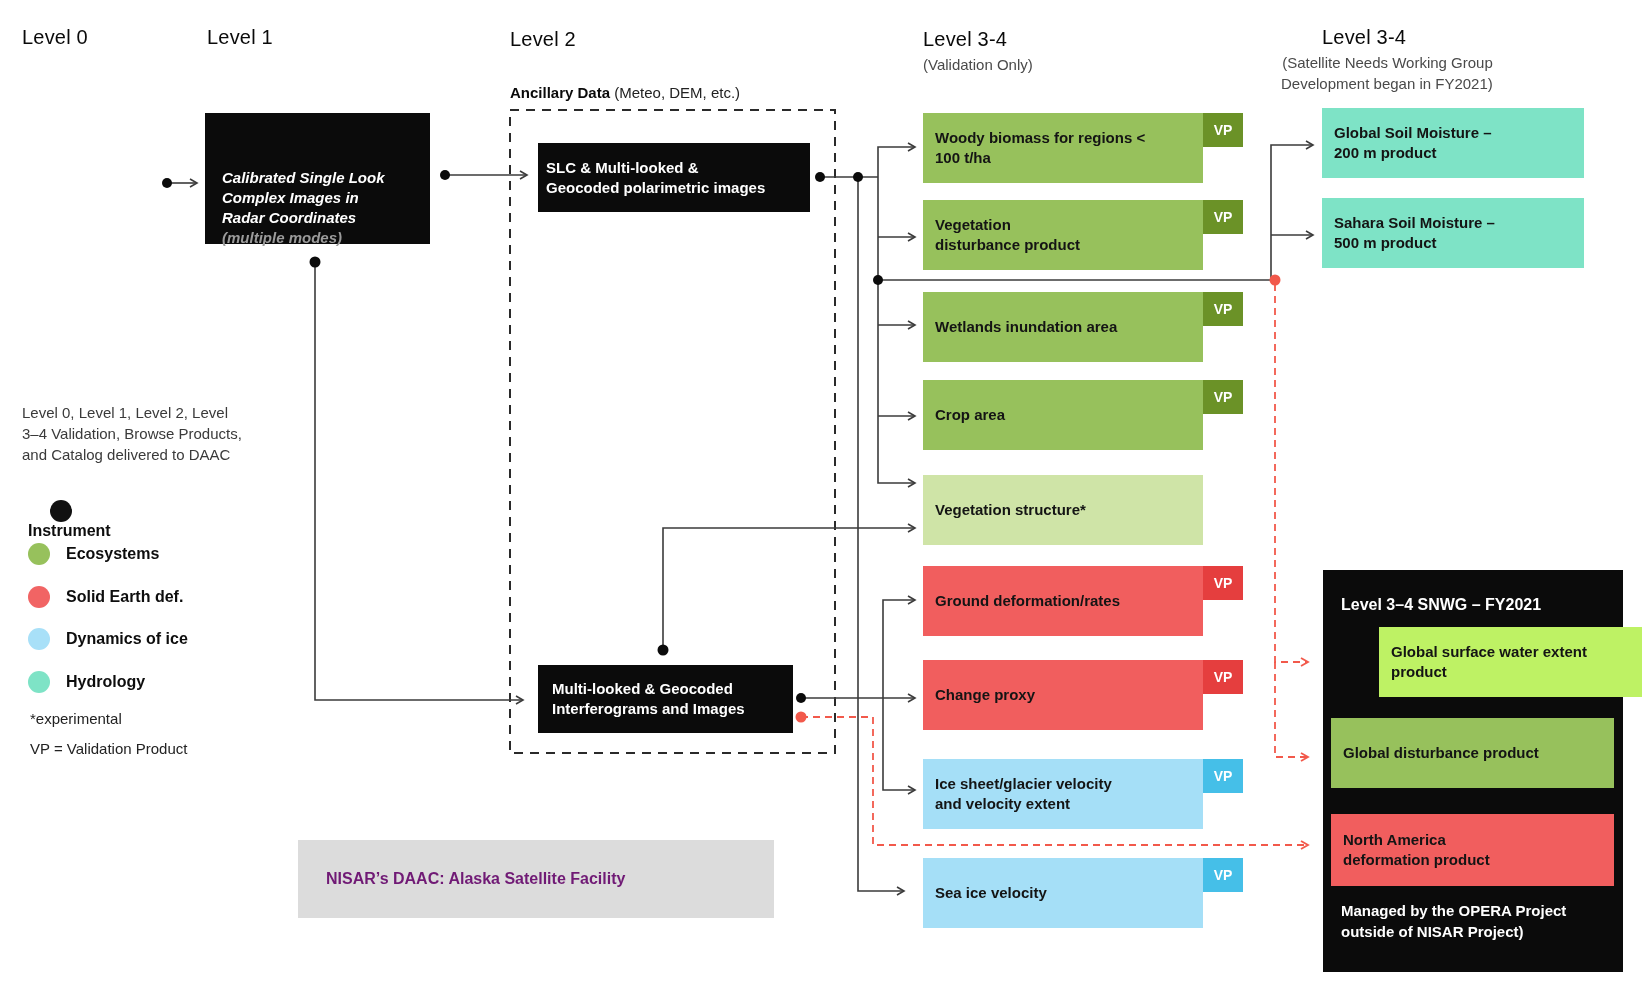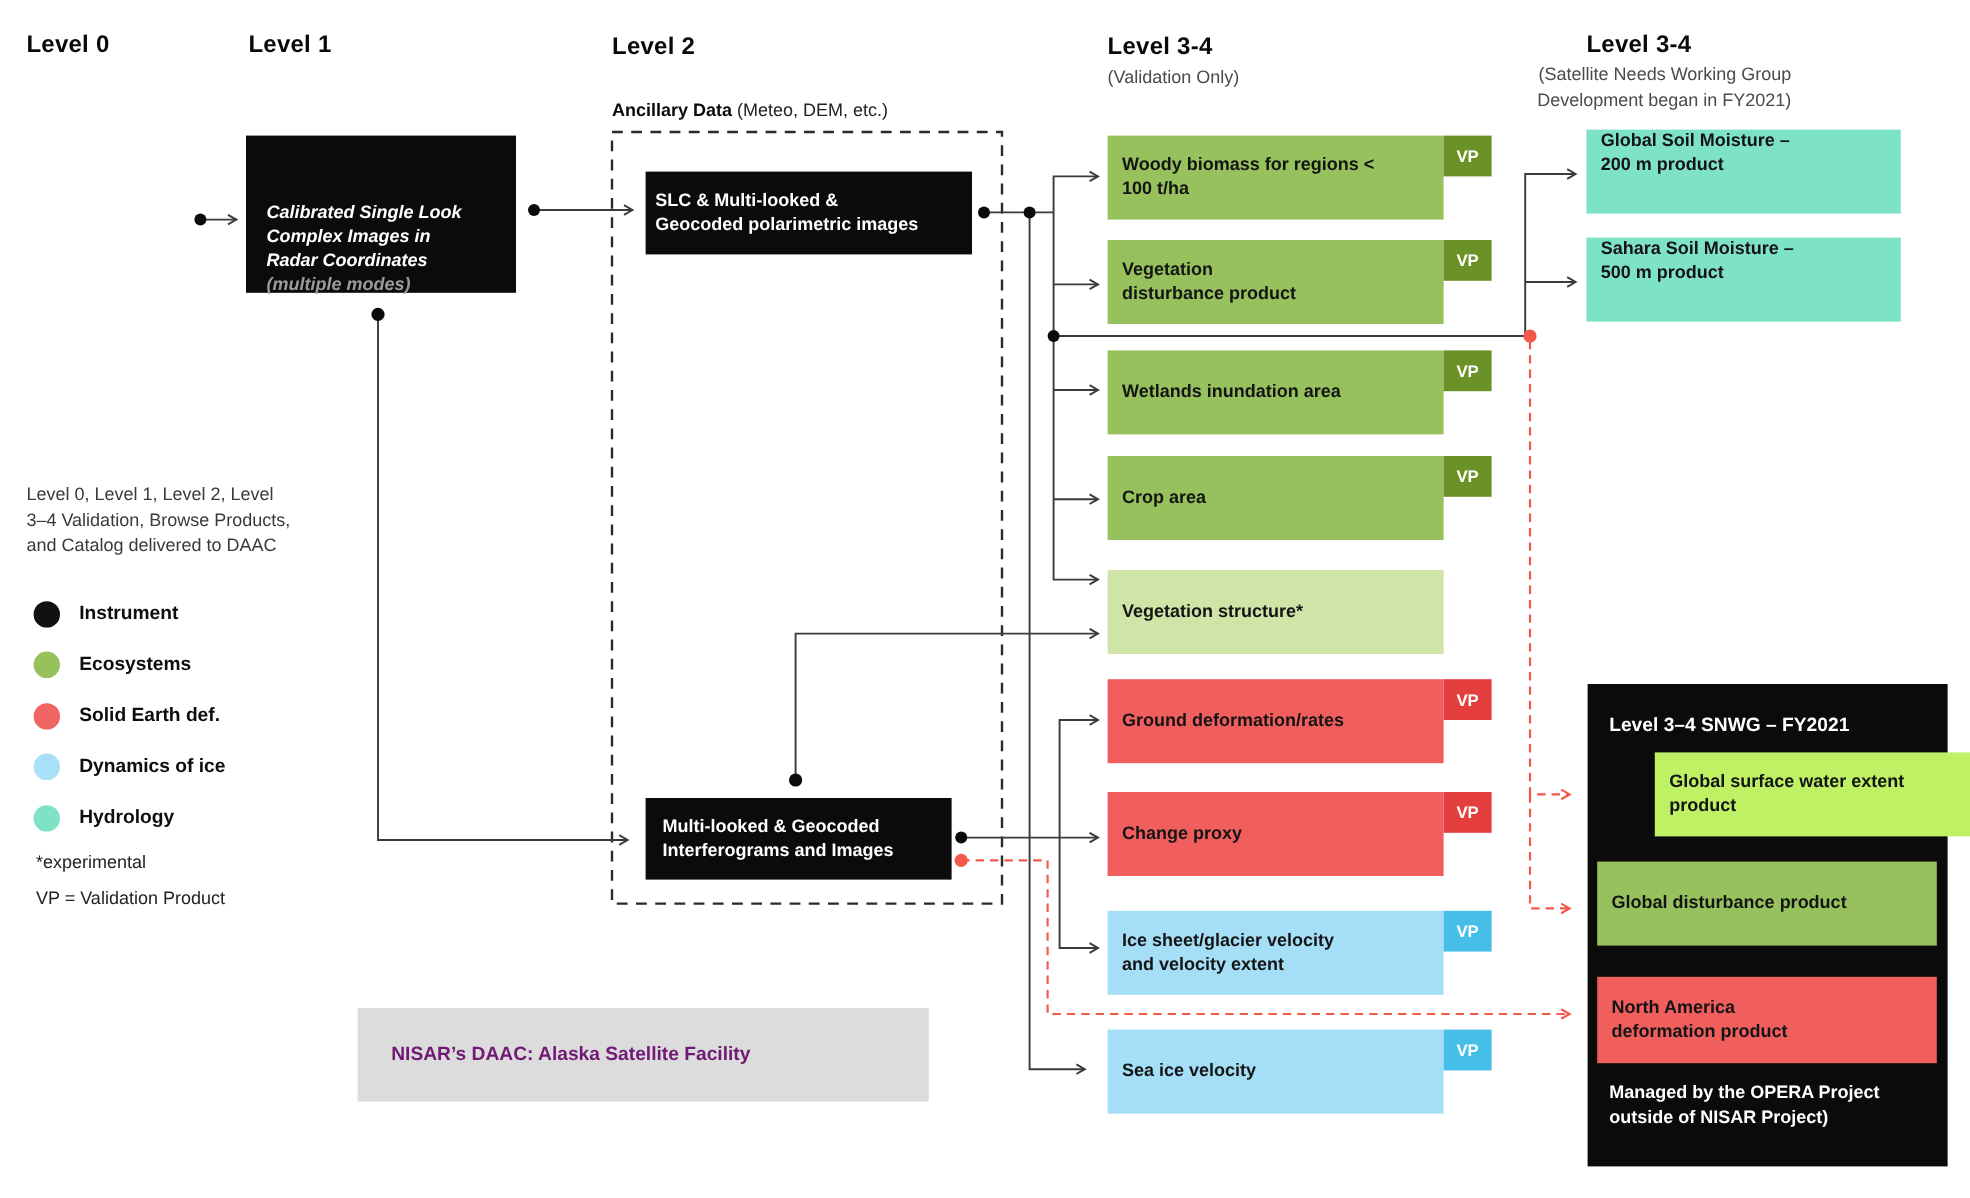--- a/index.html
+++ b/index.html
@@ -1,19 +1,19 @@
 <!DOCTYPE html>
 <html><head>
 <meta charset="utf-8">
 <style>
   html,body{margin:0;padding:0;background:#fff;}
   #canvas{position:relative;width:1642px;height:998px;background:#fff;overflow:hidden;
           font-family:"Liberation Sans",sans-serif;color:#111;}
   
-  .lvl-header{position:absolute;font-size:20px;font-weight:bold;color:#0a0a0a;letter-spacing:.2px;}
+  .lvl-header{position:absolute;font-size:20px;font-weight:normal;color:#0a0a0a;letter-spacing:.2px;}
   .lvl-sub{position:absolute;font-size:15px;color:#4a4a4a;white-space:pre-line;line-height:21px;}
   
   .bbox{position:absolute;background:#0b0b0b;color:#fff;font-size:15px;font-weight:bold;
         white-space:pre-line;line-height:20px;}
   .bbox .inner{padding:15px 12px 0 17px;}
   .bbox .gray{color:#9b9b9b;font-weight:bold;}
   .vcenter{display:flex;flex-direction:column;justify-content:center;}
   
   .anc-label{position:absolute;font-size:15px;color:#222;}
   .anc-label b{color:#0a0a0a;}
@@ -22,21 +22,21 @@
   .plabel{padding-left:12px;font-size:15px;font-weight:bold;color:#141414;
           white-space:pre-line;line-height:20px;}
   .vp{position:absolute;left:280px;top:0;width:40px;height:34px;display:flex;align-items:center;
       justify-content:center;color:#fff;font-size:14px;font-weight:bold;}
   .green{background:#97C15C;} .green .vp{background:#6B9227;}
   .lightgreen{background:#CFE4A7;}
   .red{background:#F15E5E;} .red .vp{background:#E53E3E;}
   .blue{background:#A5DFF7;} .blue .vp{background:#45BFE8;}
   .teal{background:#bef264;margin-left:48px;}
   
-  .tbox{position:absolute;left:1322px;width:262px;height:70px;display:flex;background:#7EE3C6;}
+  .tbox{position:absolute;left:1322px;width:262px;height:70px;display:flex;align-items:center;background:#7EE3C6;}
   
   .snwg{position:absolute;left:1323px;top:570px;width:300px;height:402px;background:#0b0b0b;}
   .snwg-title{position:absolute;left:18px;top:26px;font-size:16px;font-weight:bold;color:#fff;}
   .sbox{position:absolute;left:8px;width:283px;height:70px;display:flex;align-items:center;}
   .snwg-footer{position:absolute;left:18px;top:330px;font-size:15px;font-weight:bold;color:#fff;
                white-space:pre-line;line-height:21px;}
   
   .legend-para{position:absolute;left:22px;top:402px;font-size:15px;color:#3a3a3a;
                white-space:pre-line;line-height:21px;}
   .legend-item{position:absolute;left:28px;display:flex;align-items:center;height:24px;}
@@ -202,21 +202,21 @@
 deformation product</span>
     </div>
     <div class="snwg-footer">Managed by the OPERA Project
 outside of NISAR Project)</div>
   </div>
 
   <div class="legend-para">Level 0, Level 1, Level 2, Level
 3–4 Validation, Browse Products,
 and Catalog delivered to DAAC</div>
 
-  <div class="legend-item" style="top:500px;">
+  <div class="legend-item" style="top:500px;flex-direction:column;">
     <span class="dot dot-instrument"></span>
     <span class="legend-label">Instrument</span>
   </div>
   <div class="legend-item" style="top:542px;">
     <span class="dot dot-ecosystems"></span>
     <span class="legend-label">Ecosystems</span>
   </div>
   <div class="legend-item" style="top:585px;">
     <span class="dot dot-solid-earth"></span>
     <span class="legend-label">Solid Earth def.</span>

